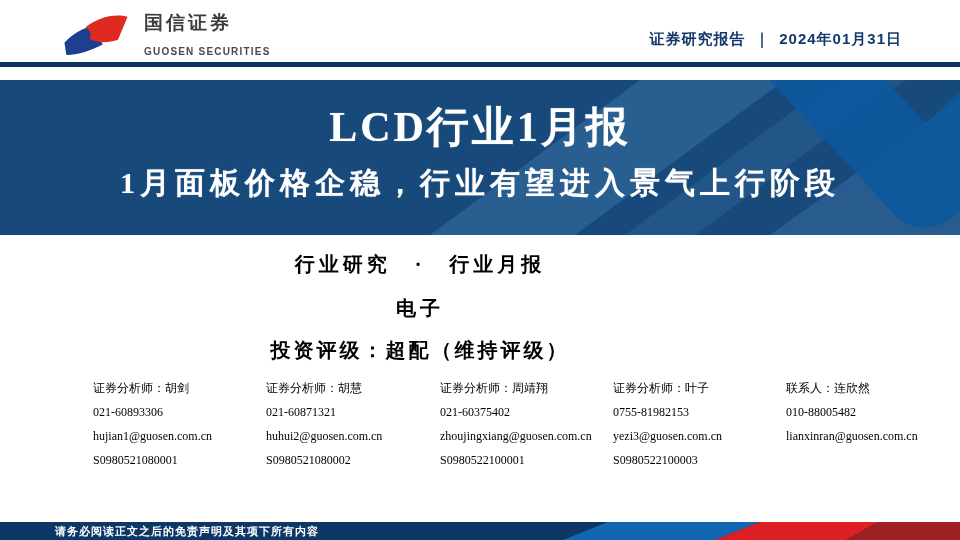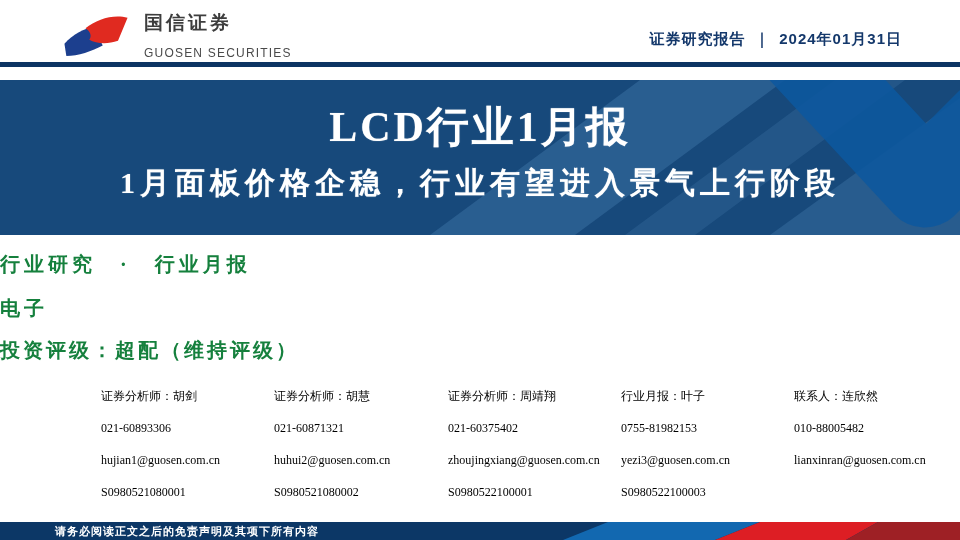--- a/index.html
+++ b/index.html
@@ -9,21 +9,21 @@
     font-family:"Liberation Sans","DejaVu Sans",sans-serif;
   }
   .page{position:absolute;inset:0;}
 
   
   .topbar{position:absolute;top:0;left:0;width:960px;height:62px;background:#ffffff;}
   .logo{position:absolute;left:56px;top:12px;display:flex;align-items:center;}
   .logo-mark{width:80px;height:44px;flex:0 0 auto;}
   .logo-text{margin-left:8px;}
   .logo-cn{font-size:19px;font-weight:bold;color:#3d3d3d;letter-spacing:3px;line-height:22px;}
-  .logo-en{font-size:12px;color:#4a4a4a;letter-spacing:1.2px;margin-top:12px;font-weight:normal;}
+  .logo-en{font-size:10px;color:#4a4a4a;letter-spacing:1.2px;margin-top:12px;font-weight:bold;}
   .header-right{
     position:absolute;right:58px;top:30px;display:flex;gap:9px;
     color:#14386b;font-weight:bold;font-size:15px;letter-spacing:1px;
   }
 
   
   .separator{position:absolute;top:62px;left:0;width:960px;height:5px;background:#0c3463;}
 
   
   .banner{position:absolute;top:80px;left:0;width:960px;height:155px;background:#17497b;overflow:hidden;padding-left:8px;}
@@ -36,35 +36,35 @@
   }
   .banner-subtitle{
     position:absolute;top:85px;left:0;width:960px;text-align:center;
     color:#ffffff;font-family:"Liberation Serif","DejaVu Serif",serif;
     font-size:30px;font-weight:bold;letter-spacing:5px;line-height:1.2;
     text-shadow:0 0 1px rgba(255,255,255,.5);
   }
 
   
   .meta-line{
-    position:absolute;left:0;width:840px;white-space:pre;
-    color:#15803d;font-family:"Liberation Serif","DejaVu Serif",serif;
+    position:absolute;left:0;width:840px;text-align:center;white-space:pre;
+    color:#000000;font-family:"Liberation Serif","DejaVu Serif",serif;
     font-weight:bold;font-size:20px;line-height:28px;letter-spacing:4px;
   }
   .meta-series{top:250px;}
   .meta-industry{top:294px;}
   .meta-rating{top:336px;letter-spacing:3px;}
 
   
   .analysts{position:absolute;top:376px;left:93px;width:840px;display:flex;}
   .an-col{flex:0 0 173px;}
   .an-col:nth-child(2){flex-basis:174px;}
   .an-col:last-child{flex:1 1 auto;}
   .an-col p{
-    margin:8px;font-family:"Liberation Serif","DejaVu Serif",serif;
+    margin:0;font-family:"Liberation Serif","DejaVu Serif",serif;
     font-size:12px;line-height:24px;color:#000000;white-space:nowrap;
   }
 
   
   .footer{position:absolute;bottom:0;left:0;width:960px;height:18px;background:#737373;}
   .footer-graphic{position:absolute;inset:0;width:960px;height:18px;display:block;}
   .footer-text{
     position:absolute;left:55px;top:0;height:18px;line-height:18px;
     color:#ffffff;font-size:11px;letter-spacing:1px;font-weight:bold;
   }
@@ -122,21 +122,21 @@
       <p>huhui2@guosen.com.cn</p>
       <p>S0980521080002</p>
     </div>
     <div class="an-col">
       <p>证券分析师：周靖翔</p>
       <p>021-60375402</p>
       <p>zhoujingxiang@guosen.com.cn</p>
       <p>S0980522100001</p>
     </div>
     <div class="an-col">
-      <p>行业月报：叶子</p>
+      <p>证券分析师：叶子</p>
       <p>0755-81982153</p>
       <p>yezi3@guosen.com.cn</p>
       <p>S0980522100003</p>
     </div>
     <div class="an-col">
       <p>联系人：连欣然</p>
       <p>010-88005482</p>
       <p>lianxinran@guosen.com.cn</p>
       <p></p>
     </div>

